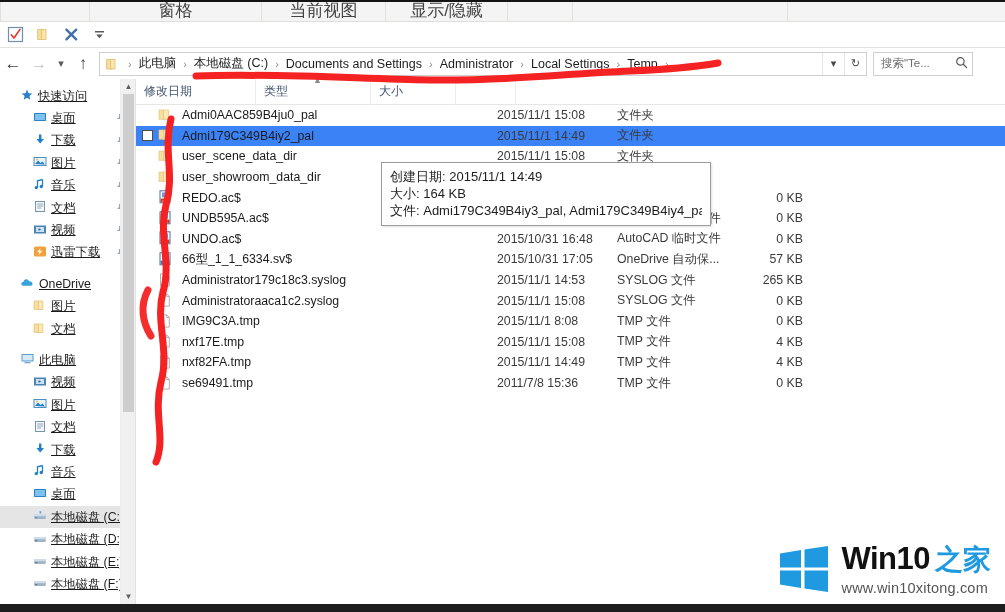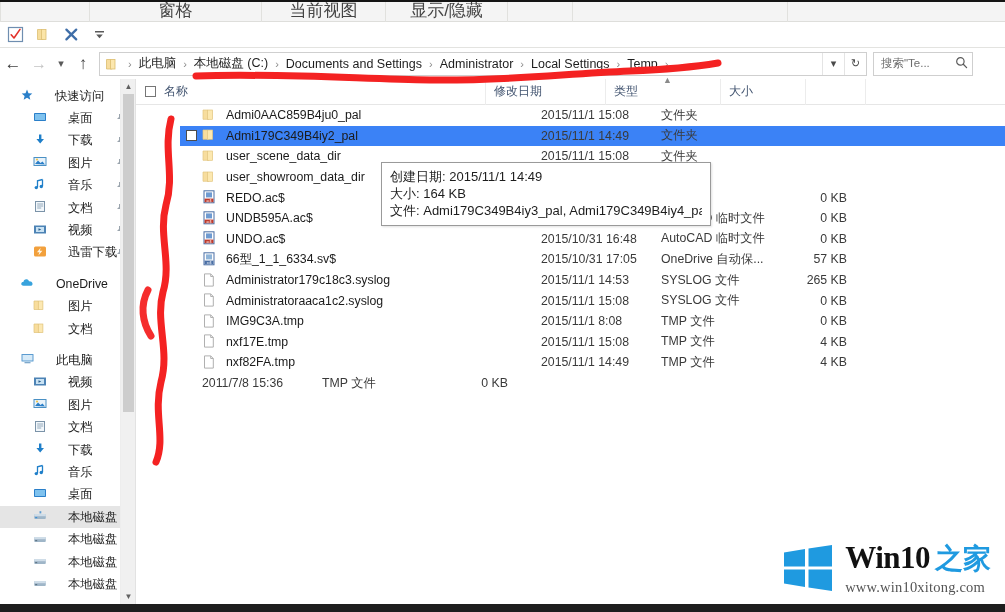--- a/index.html
+++ b/index.html
@@ -144,21 +144,21 @@
     height: 22.4px;
     display: flex; align-items: center;
     padding-left: 20px;
     font-size: 12.3px; color: #1b1b1b;
     white-space: nowrap;
     cursor: pointer;
     position: relative;
   }
   .tnode.indent { padding-left: 33px; }
   .tnode.sel { background: #e5e5e5; }
-  .tnode .tlabel { margin-left: 21px; }
+  .tnode .tlabel { margin-left: 4px; text-decoration: underline; }
   .tnode .pin {
     position: absolute; right: 9px; top: 6px;
     width: 10px; height: 11px;
   }
   .gap { height: 9px; }
 
   .sb-scroll {
     position: absolute; right: 0; top: 0;
     width: 15px; height: 525px;
     background: #f0f0f0;
@@ -211,21 +211,21 @@
     font-size: 9px; color: #8a8a8a;
   }
   .hdr-check {
     width: 11px; height: 11px;
     border: 1px solid #767676;
     background: #fff;
     margin-right: 8px; margin-left: 1px;
     flex: none;
   }
 
-  .rows { position: relative; padding-left: 44px; }
+  .rows { position: relative; }
   .row {
     height: 20.6px;
     display: flex; align-items: center;
     font-size: 12.3px; color: #1b1b1b;
     white-space: nowrap;
     cursor: pointer;
     position: relative;
   }
   .row.sel { background: #3b82f6; }
   .row-check {
@@ -268,21 +268,21 @@
 
   
   .ann { position: absolute; z-index: 40; pointer-events: none; }
 
   
   .watermark {
     position: absolute; right: 14px; bottom: 16px;
     display: flex; align-items: center; z-index: 25;
   }
   .wm-logo { width: 52px; height: 48px; margin-right: 11px; }
-  .wm-text { display: flex; flex-direction: column; font-family: Liberation Serif, serif; }
+  .wm-text { display: flex; flex-direction: column; }
   .wm-top { display: flex; align-items: baseline; }
   .wm-win { font-size: 31px; font-weight: bold; color: #111111; letter-spacing: -0.5px; }
   .wm-cn { font-size: 28px; font-weight: bold; color: #1f9ae0; margin-left: 5px; }
   .wm-url { font-size: 14.5px; color: #555555; margin-top: 1px; letter-spacing: 0.2px; }
 
   
   .bottombar {
     position: absolute; left: 0; bottom: 0;
     width: 1005px; height: 8px;
     background: #1e1e1e;
@@ -659,24 +659,20 @@
         <div class="sb-thumb"></div>
         <div class="sb-arrow" style="position:absolute;bottom:0;left:0;">▼</div>
       </div>
     </div>
 
     <div class="vsplit"></div>
 
     <div class="filepane">
 
       <div class="colhead">
-        <div class="ch ch-name">
-          <span class="hdr-check"></span>
-          <span>名称</span>
-        </div>
         <div class="ch ch-date">
           <span>修改日期</span>
         </div>
         <div class="ch ch-type">
           <span class="sort-caret">▲</span>
           <span>类型</span>
         </div>
         <div class="ch ch-size">
           <span>大小</span>
         </div>
@@ -898,20 +894,29 @@
             </span>
             <span class="fname">nxf82FA.tmp</span>
           </div>
           <div class="cell-date">2015/11/1 14:49</div>
           <div class="cell-type">TMP 文件</div>
           <div class="cell-size">4 KB</div>
         </div>
 
         <div class="row">
           <div class="row-check"></div>
+          <div class="cell-name">
+            <span class="icon-slot">
+              <svg width="14" height="14" viewBox="0 0 14 14">
+                  <path d="M2.5 0.9h6.2l2.6 2.6v9.6H2.5z" fill="#ffffff" stroke="#b0b0b0" stroke-width="1"></path>
+                  <path d="M8.7 0.9v2.6h2.6" fill="none" stroke="#b0b0b0" stroke-width="1"></path>
+                </svg>
+            </span>
+            <span class="fname">se69491.tmp</span>
+          </div>
           <div class="cell-date">2011/7/8 15:36</div>
           <div class="cell-type">TMP 文件</div>
           <div class="cell-size">0 KB</div>
         </div>
 
       </div>
 
       <div class="tooltip">
         <div class="tt-line">创建日期: 2015/11/1 14:49</div>
         <div class="tt-line">大小: 164 KB</div>

